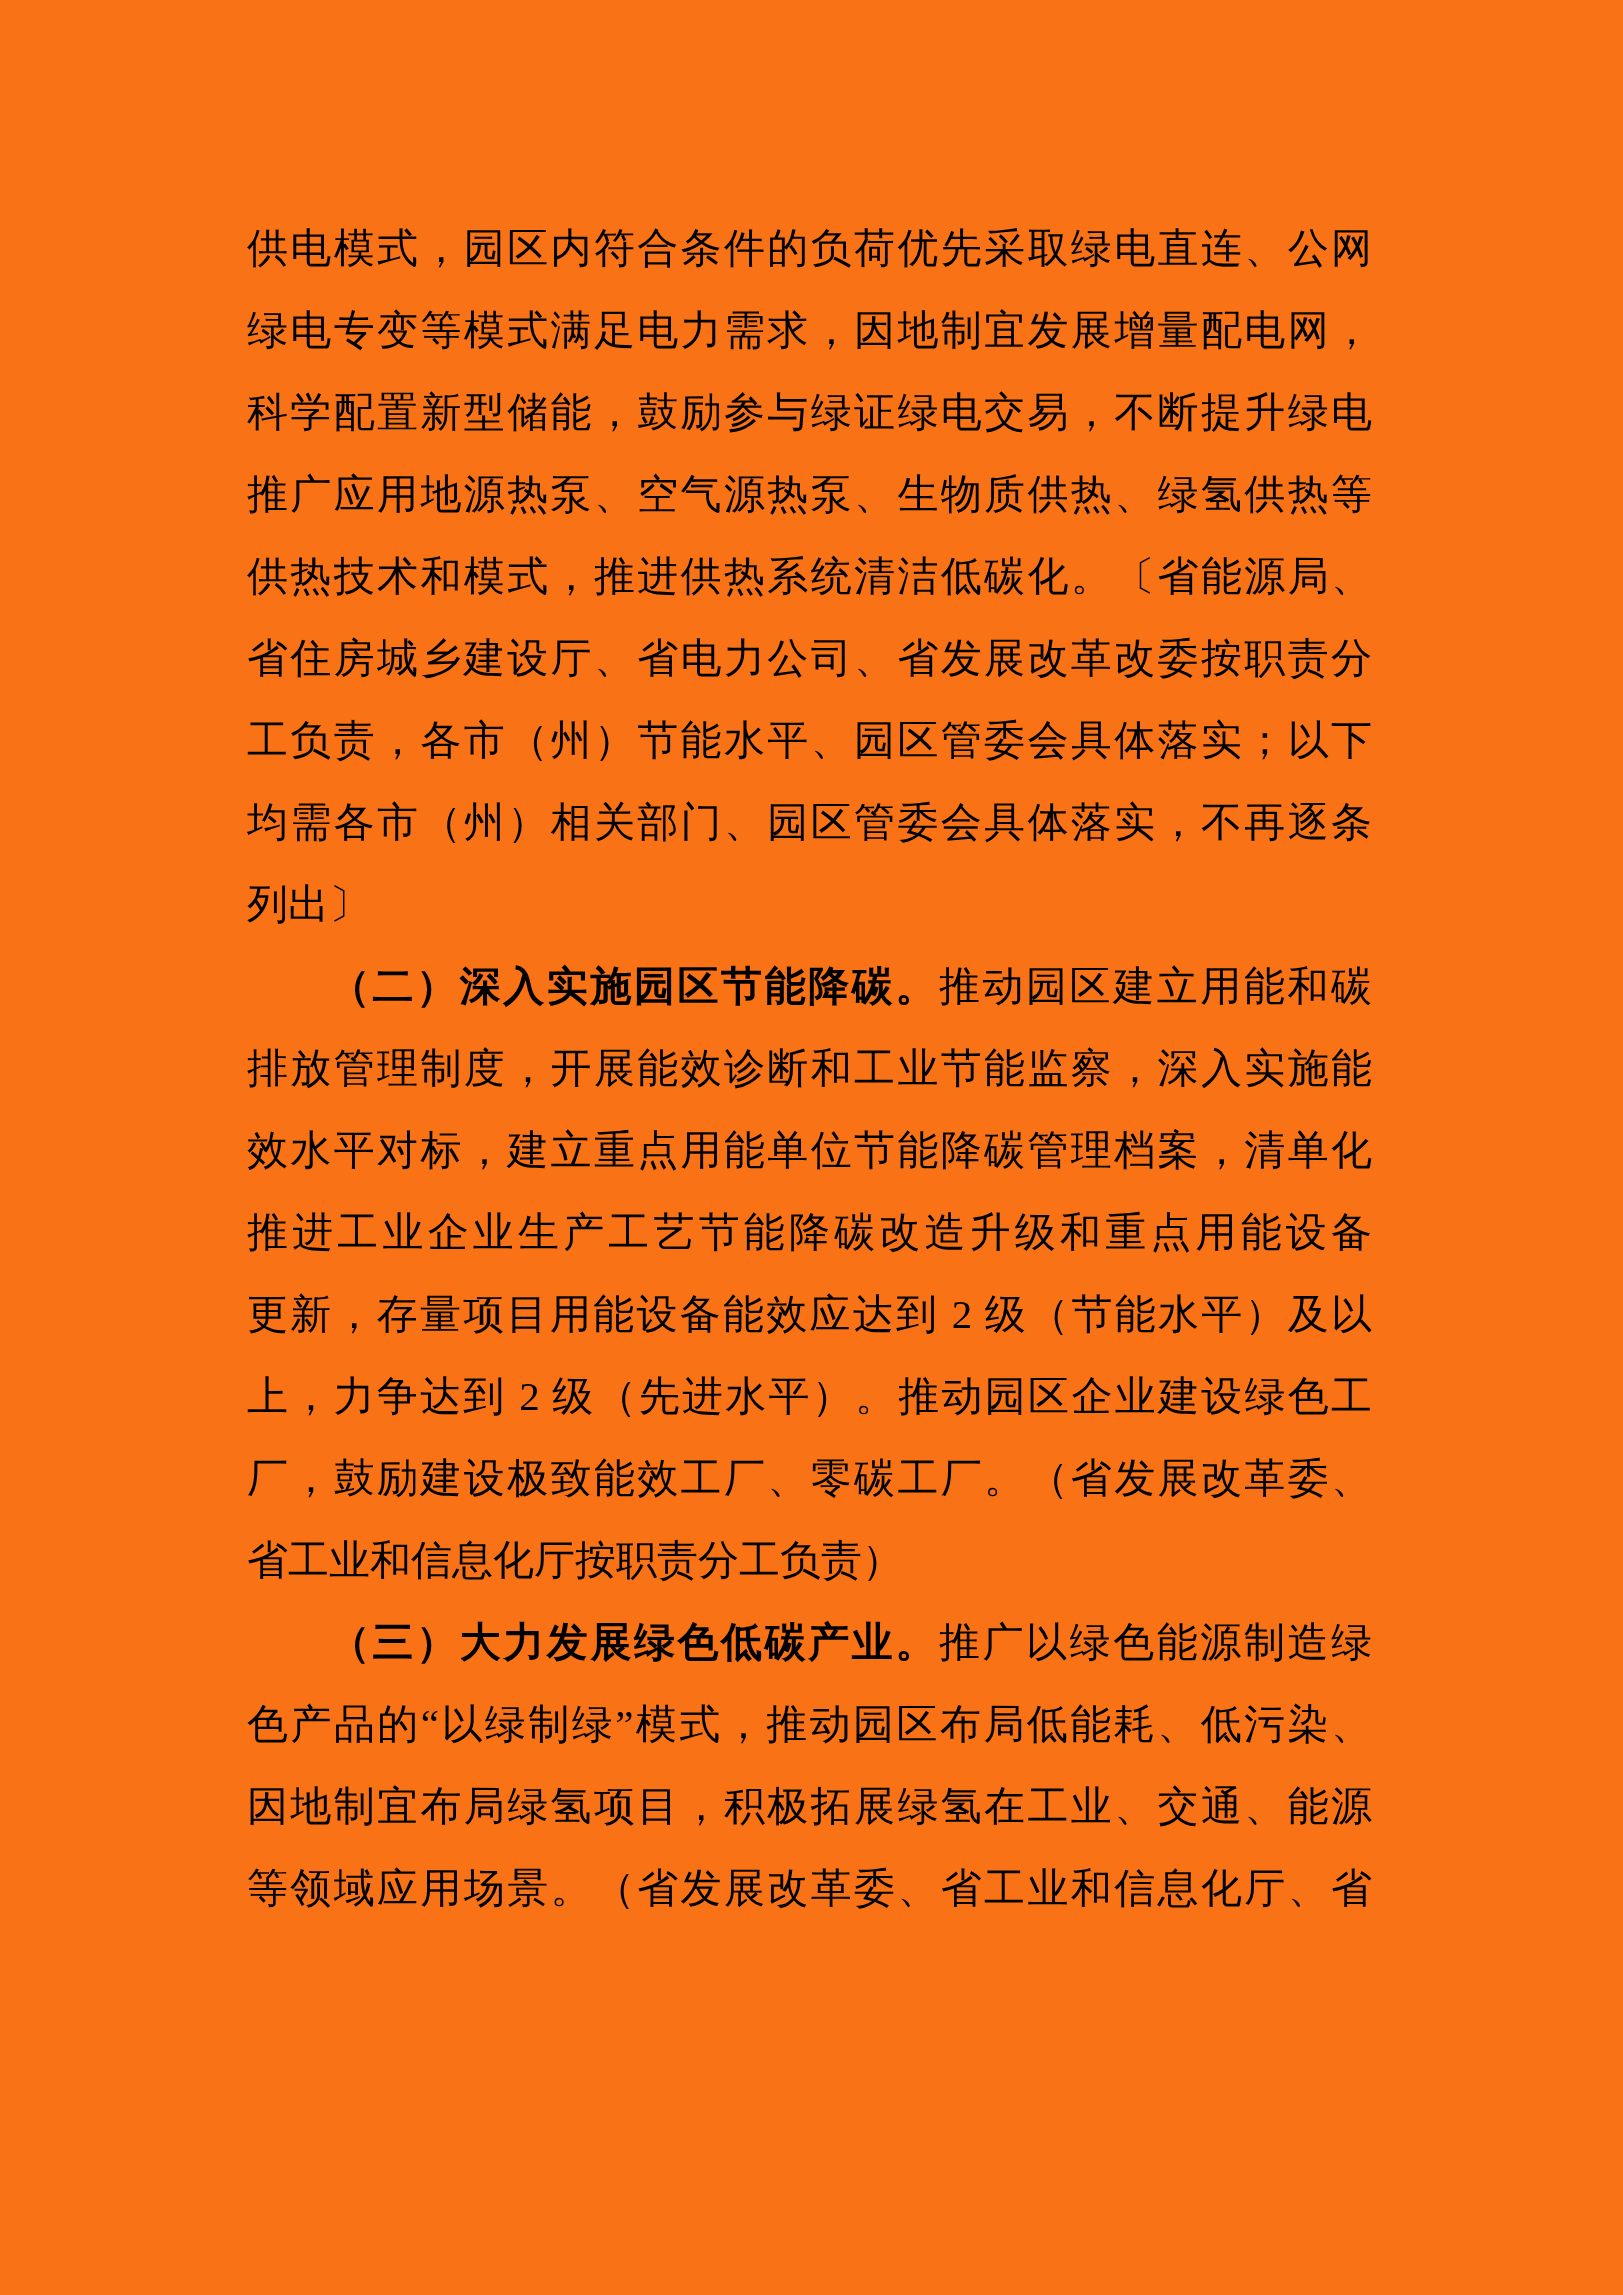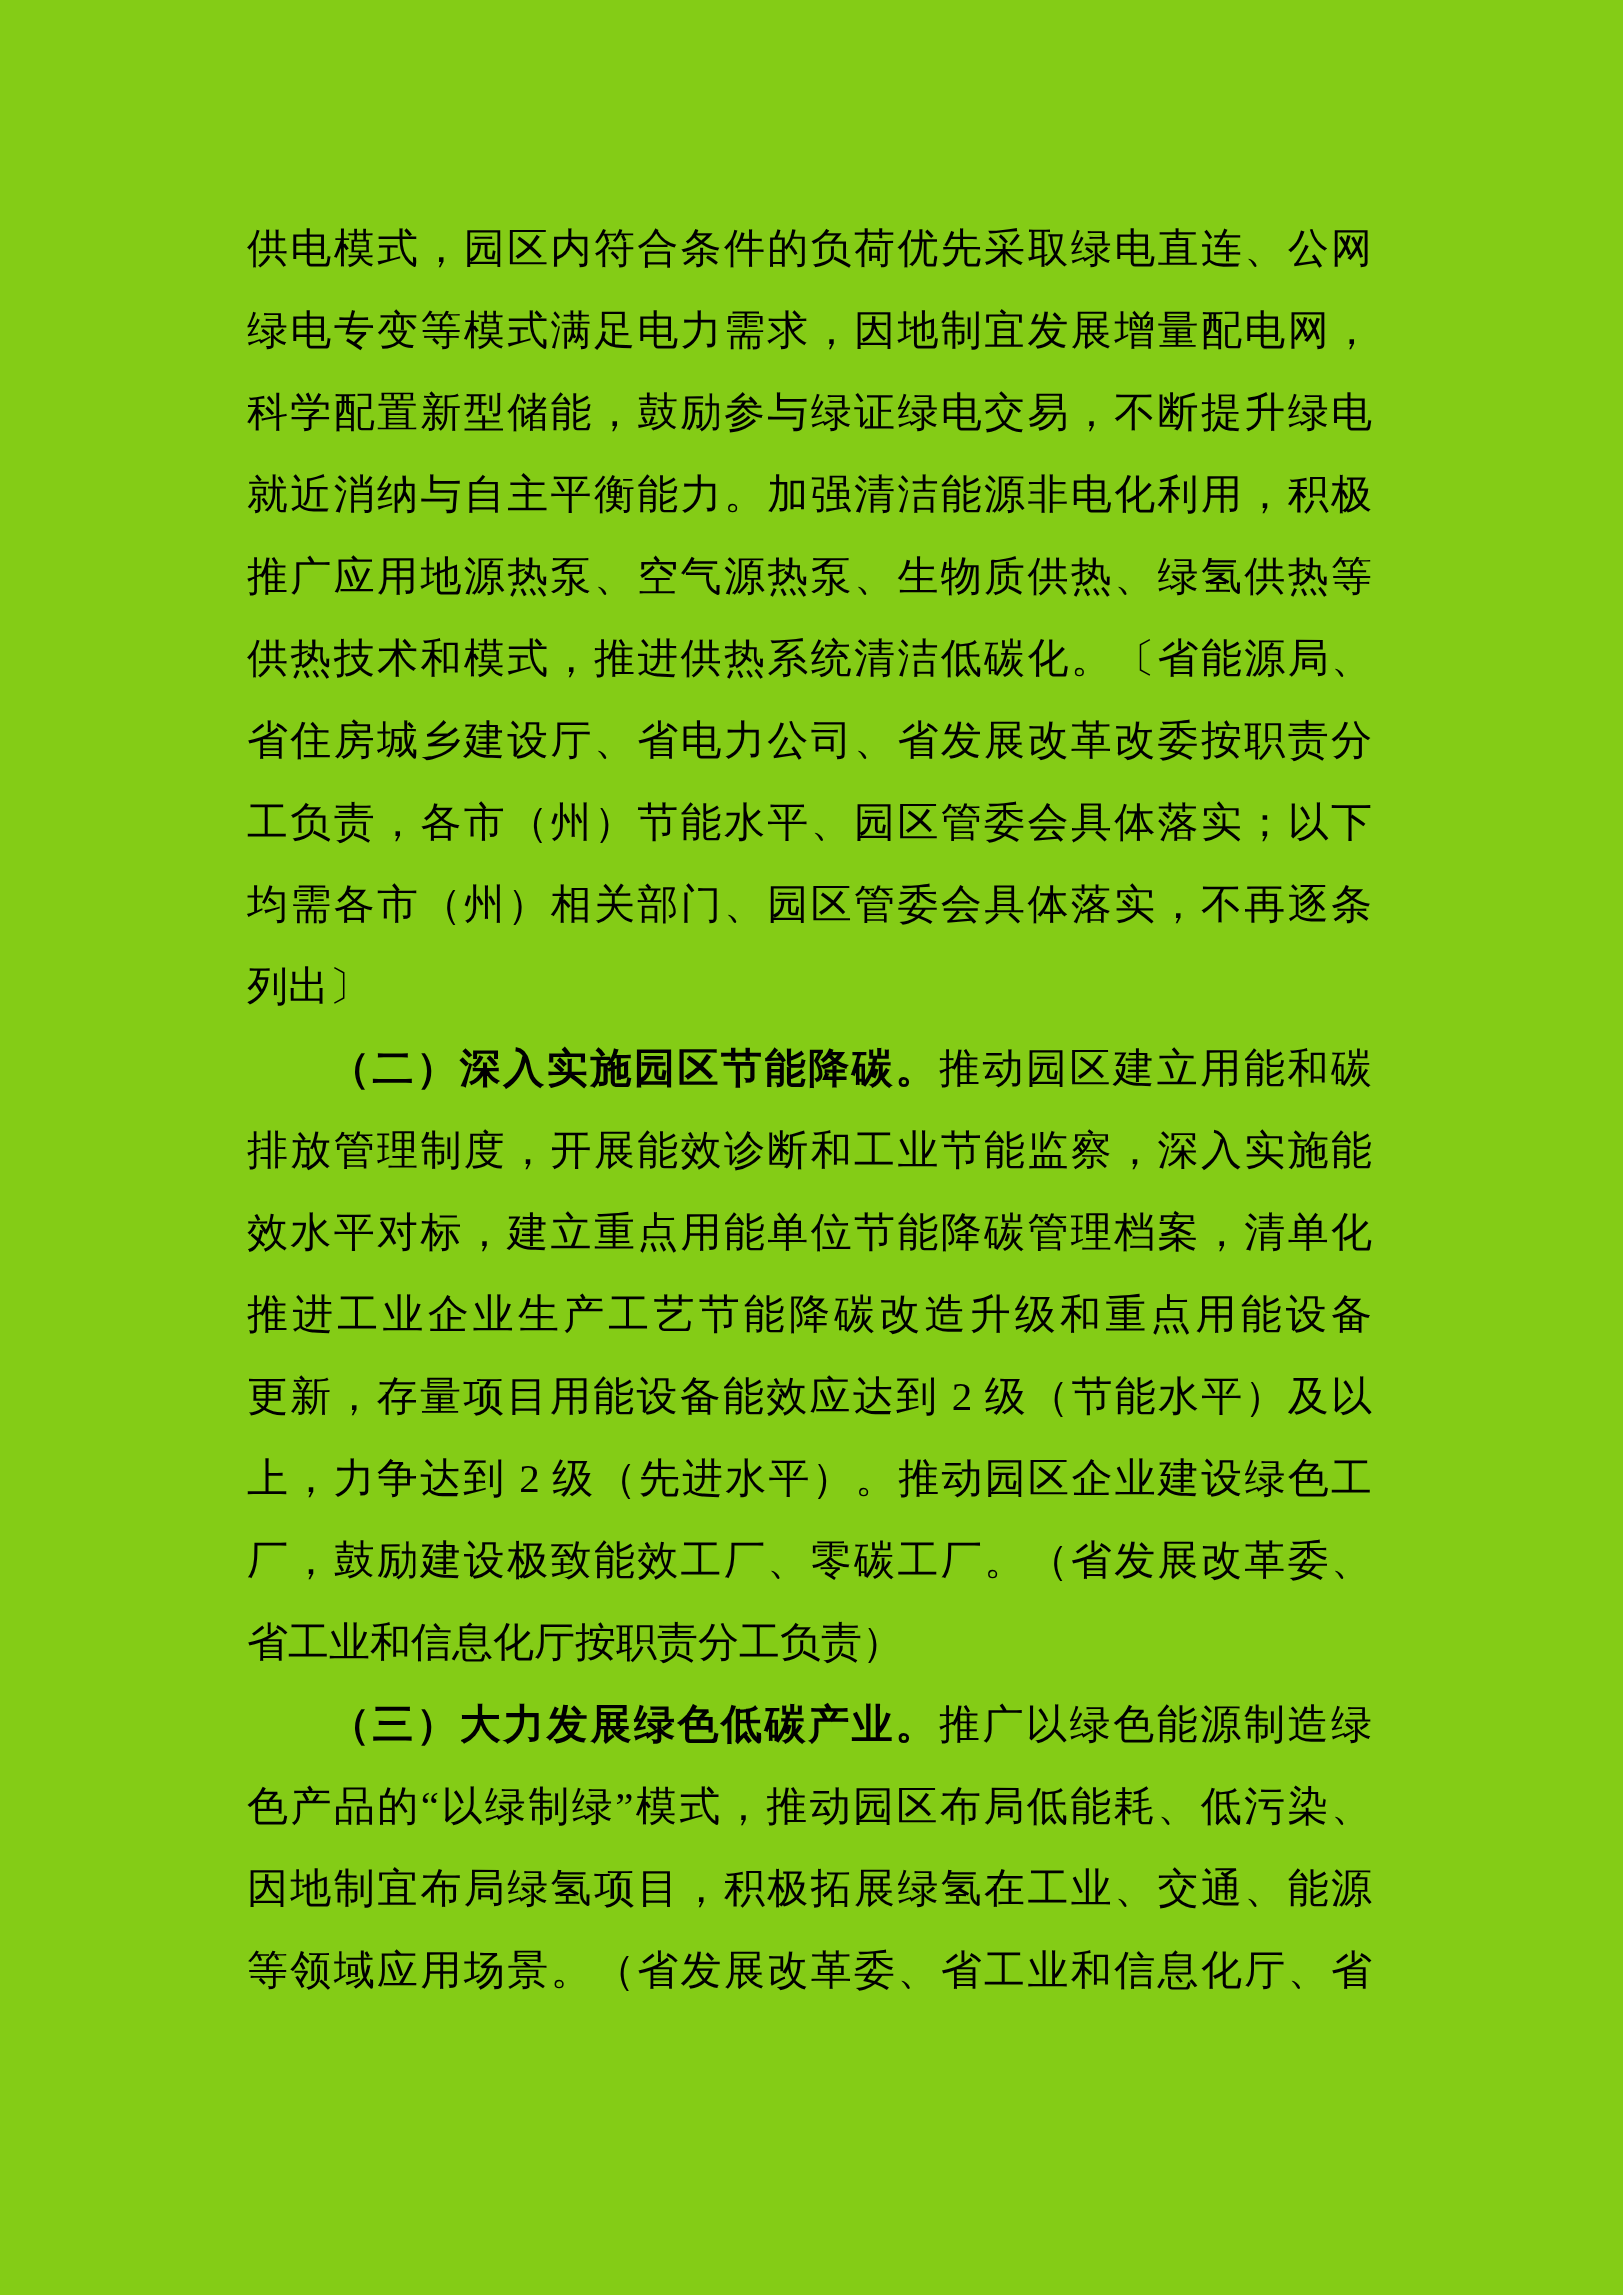--- a/index.html
+++ b/index.html
@@ -4,21 +4,21 @@
 <style>
   html, body {
     margin: 0;
     padding: 0;
     background: #ffffff;
   }
   .page {
     position: relative;
     width: 1623px;
     height: 2295px;
-    background: #84cc16;
+    background: #f97316;
     overflow: hidden;
     font-family: "Liberation Serif", serif;
   }
   .text-block {
     position: absolute;
     left: 247px;
     top: 207px;
     width: 1125px;
   }
   .paragraph {
@@ -47,21 +47,20 @@
 </style>
 </head>
 <body>
 
 <div class="page">
   <div class="text-block">
       <div class="paragraph">
         <div class="line flush">供电模式，园区内符合条件的负荷优先采取绿电直连、公网</div>
         <div class="line flush">绿电专变等模式满足电力需求，因地制宜发展增量配电网，</div>
         <div class="line flush">科学配置新型储能，鼓励参与绿证绿电交易，不断提升绿电</div>
-        <div class="line flush">就近消纳与自主平衡能力。加强清洁能源非电化利用，积极</div>
         <div class="line flush">推广应用地源热泵、空气源热泵、生物质供热、绿氢供热等</div>
         <div class="line flush">供热技术和模式，推进供热系统清洁低碳化。〔省能源局、</div>
         <div class="line flush">省住房城乡建设厅、省电力公司、省发展改革改委按职责分</div>
         <div class="line flush">工负责，各市（州）节能水平、园区管委会具体落实；以下</div>
         <div class="line flush">均需各市（州）相关部门、园区管委会具体落实，不再逐条</div>
         <div class="line">列出〕</div>
       </div>
       <div class="paragraph">
         <div class="line flush indent"><span class="heading">（二）深入实施园区节能降碳。</span>推动园区建立用能和碳</div>
         <div class="line flush">排放管理制度，开展能效诊断和工业节能监察，深入实施能</div>

